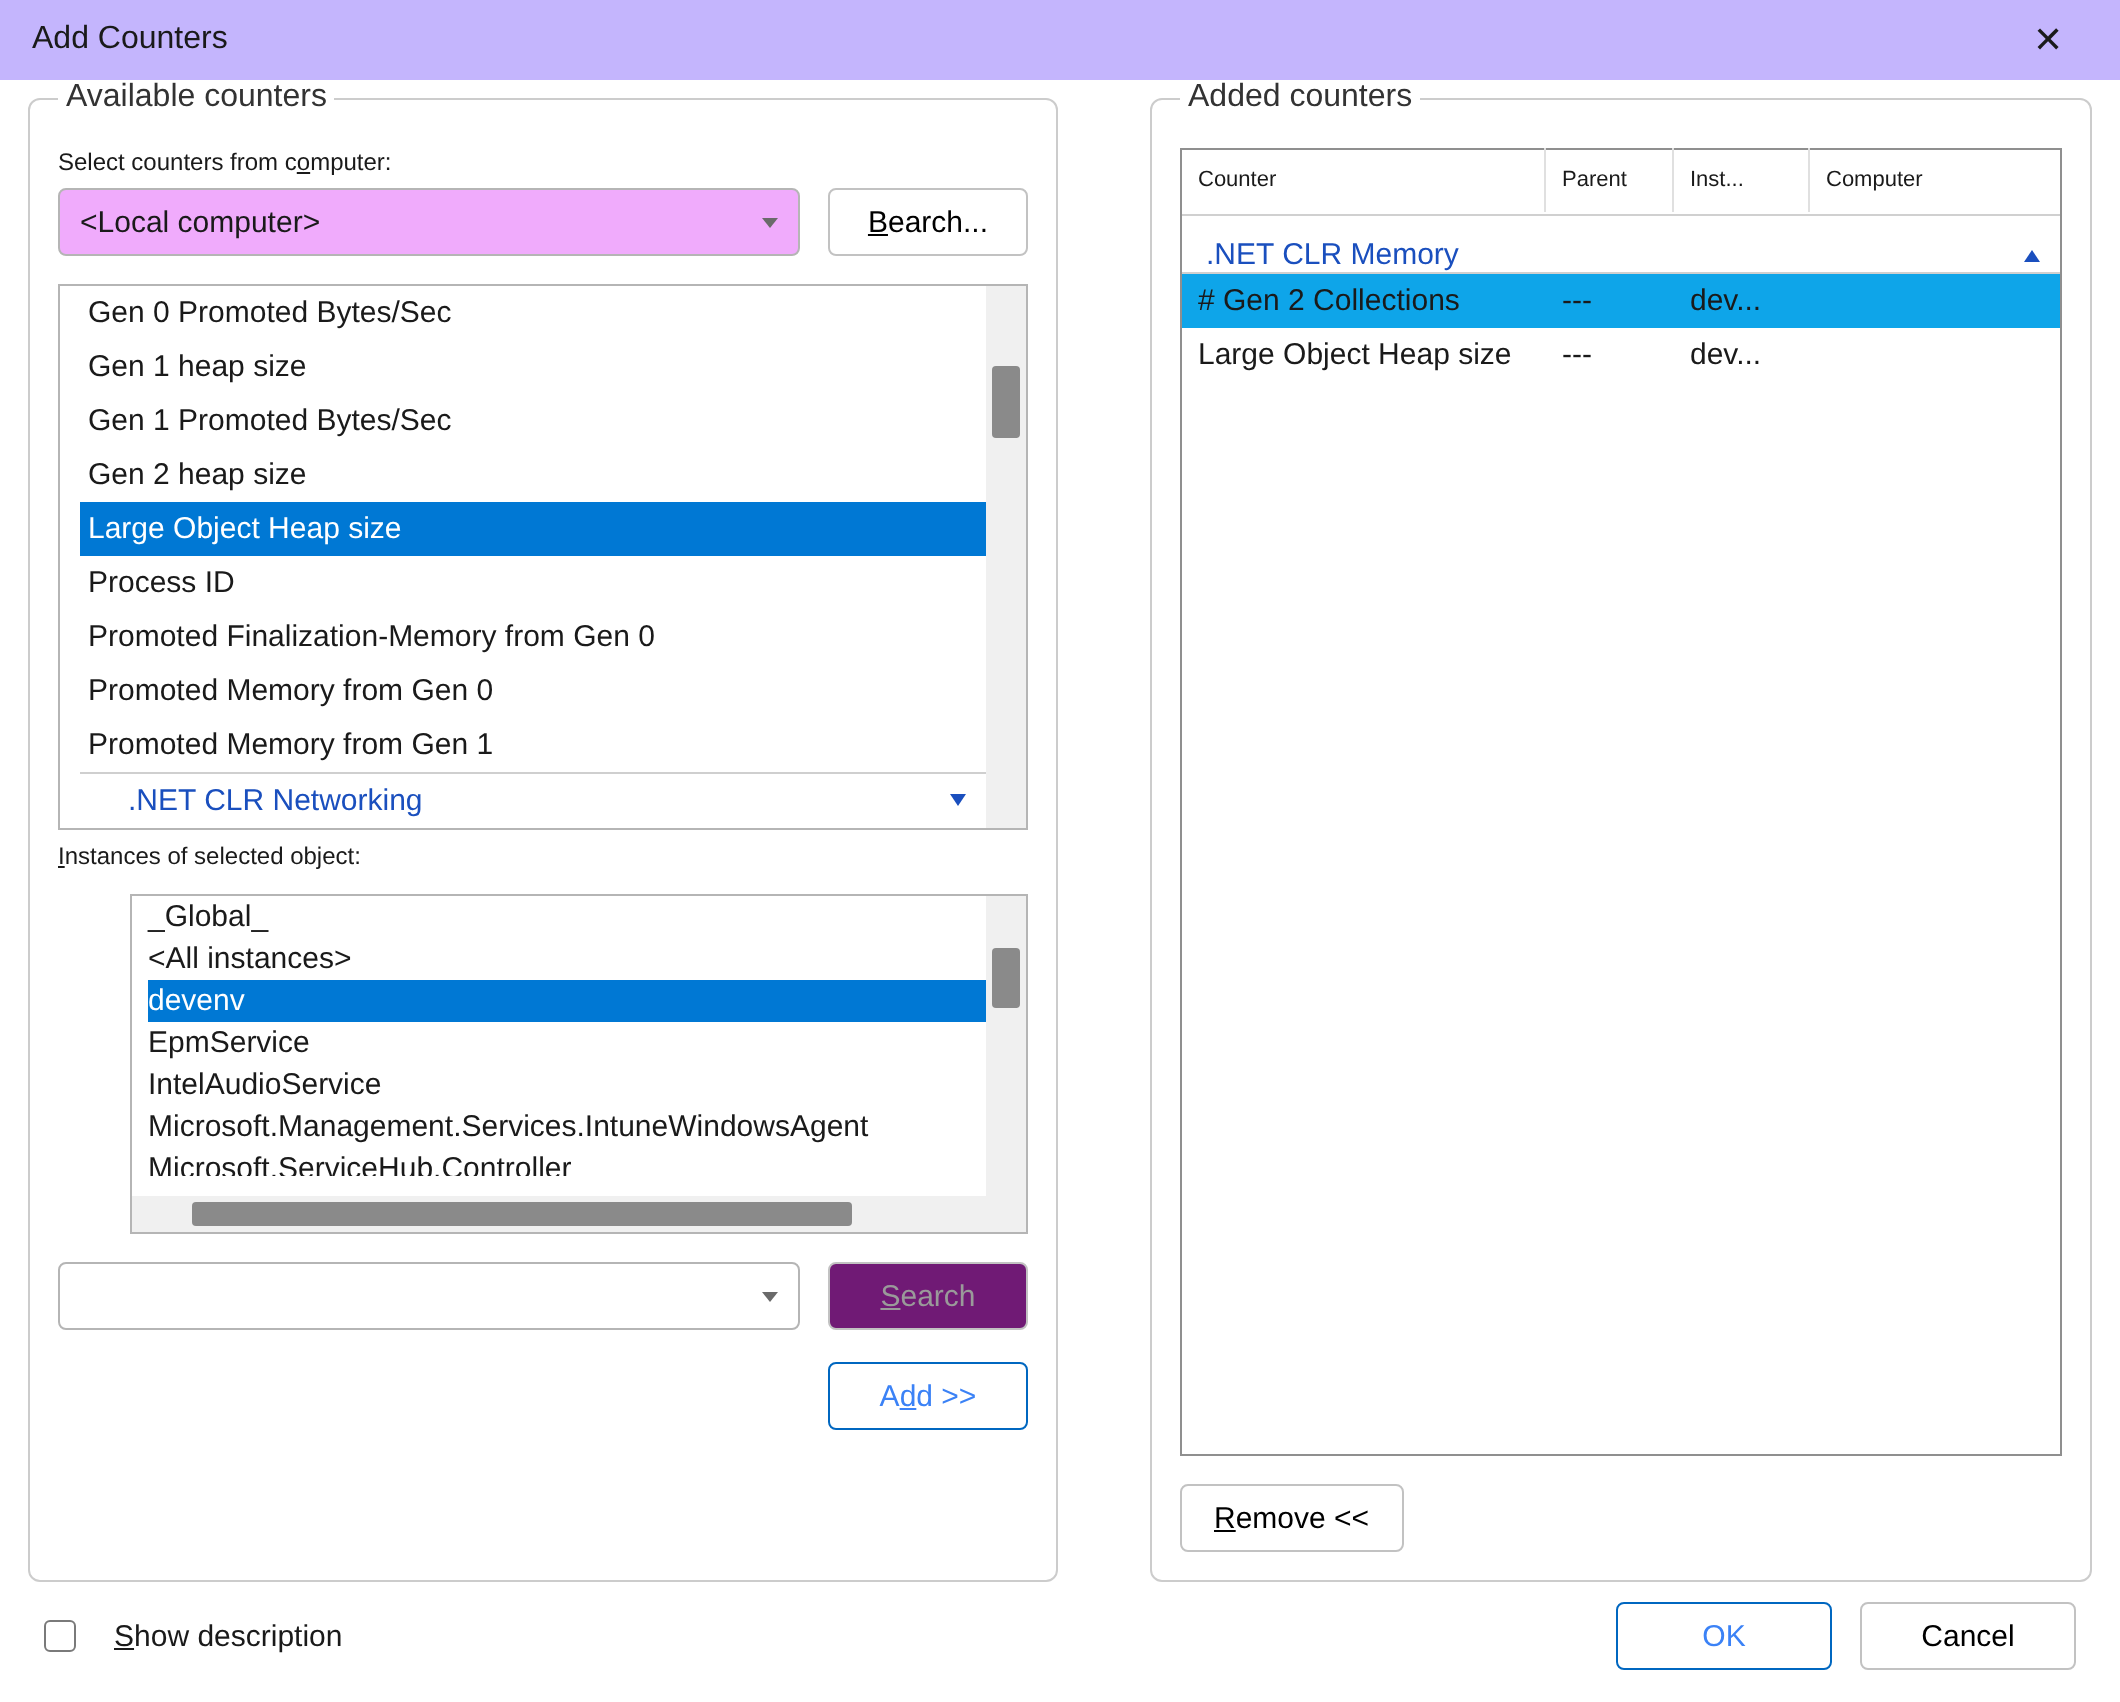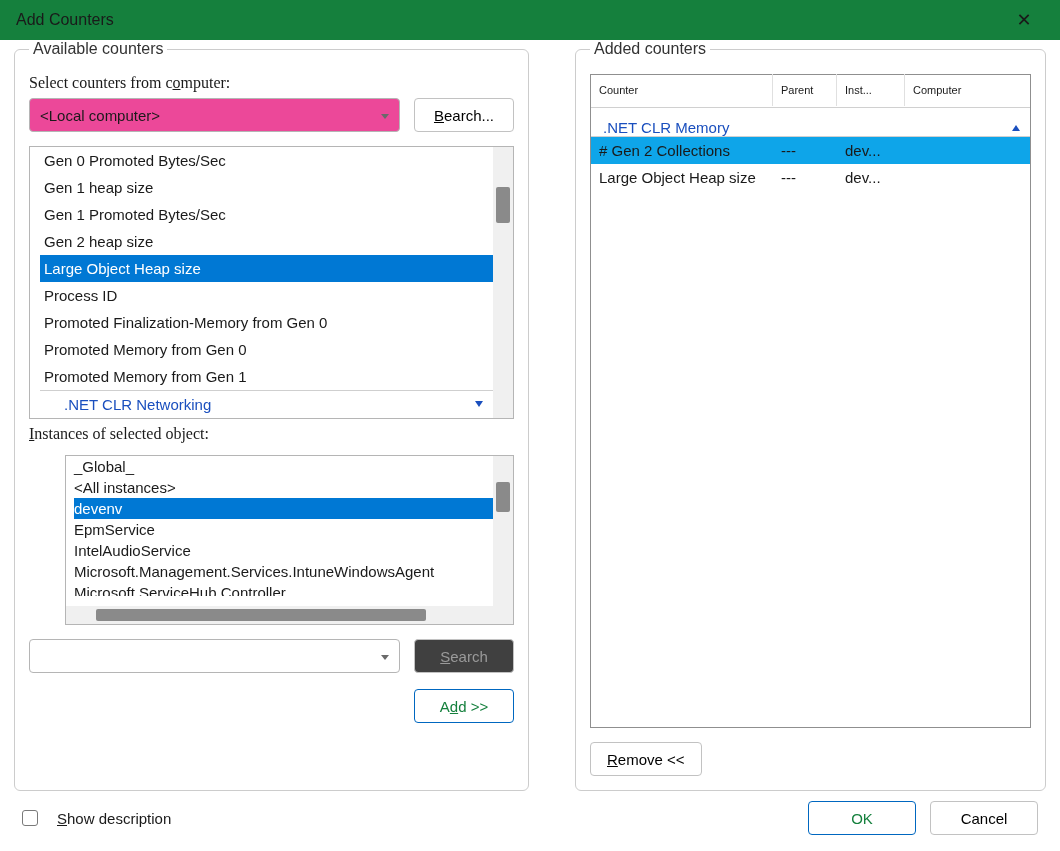--- a/index.html
+++ b/index.html
@@ -16,21 +16,21 @@
     background: #ffffff;
     display: flex;
     flex-direction: column;
   }
   .titlebar {
     display: flex;
     align-items: center;
     justify-content: space-between;
     height: 40px;
     padding: 4px 16px;
-    background: #15803d;
+    background: #c4b5fd;
   }
   .titlebar .title { font-size: 16px; }
   .close-btn {
     width: 40px; height: 30px;
     display: flex; align-items: center; justify-content: center;
     cursor: pointer;
   }
   .close-btn::before {
     content:"✕";
     font-size: 18px;
@@ -50,29 +50,29 @@
     display: flex;
     flex-direction: column;
   }
   fieldset.groupbox > legend {
     padding: 0 4px;
     font-size: 16px;
     color: #333;
   }
   .left-group { width: 515px; }
   .right-group { flex: 1; }
-  .label { font-size: 16px; margin: 6px 0 6px 0; font-family: Liberation Serif, serif; }
+  .label { font-size: 12px; margin: 6px 0 6px 0; }
   .underline-key { text-decoration: underline; }
   .row { display: flex; align-items: center; gap: 14px; }
   .computer-select {
     flex: 1;
     height: 34px;
     border: 1px solid #b5b5b5;
     border-radius: 4px;
-    background: #ec4899;
+    background: #f0abfc;
     padding: 0 10px;
     display: flex;
     align-items: center;
     justify-content: space-between;
     font-size: 15px;
   }
   .chevron-down::after {
     content:"";
     display:inline-block;
     width:0;height:0;
@@ -84,24 +84,24 @@
   .btn {
     min-width: 100px;
     height: 34px;
     border: 1px solid #c2c2c2;
     border-radius: 4px;
     background: #fff;
     font-size: 15px;
     cursor: pointer;
     padding: 0 16px;
   }
-  .btn:disabled { color: #9a9a9a; background: #404040; }
+  .btn:disabled { color: #9a9a9a; background: #701a75; }
   .btn-primary {
     border: 1px solid #0067c0;
-    color: #15803d;
+    color: #3b82f6;
     background: #fff;
     margin-left: 36px;
   }
   .counter-list {
     margin-top: 14px;
     border: 1px solid #b5b5b5;
     height: 273px;
     background: #fff;
     position: relative;
     overflow: hidden;

